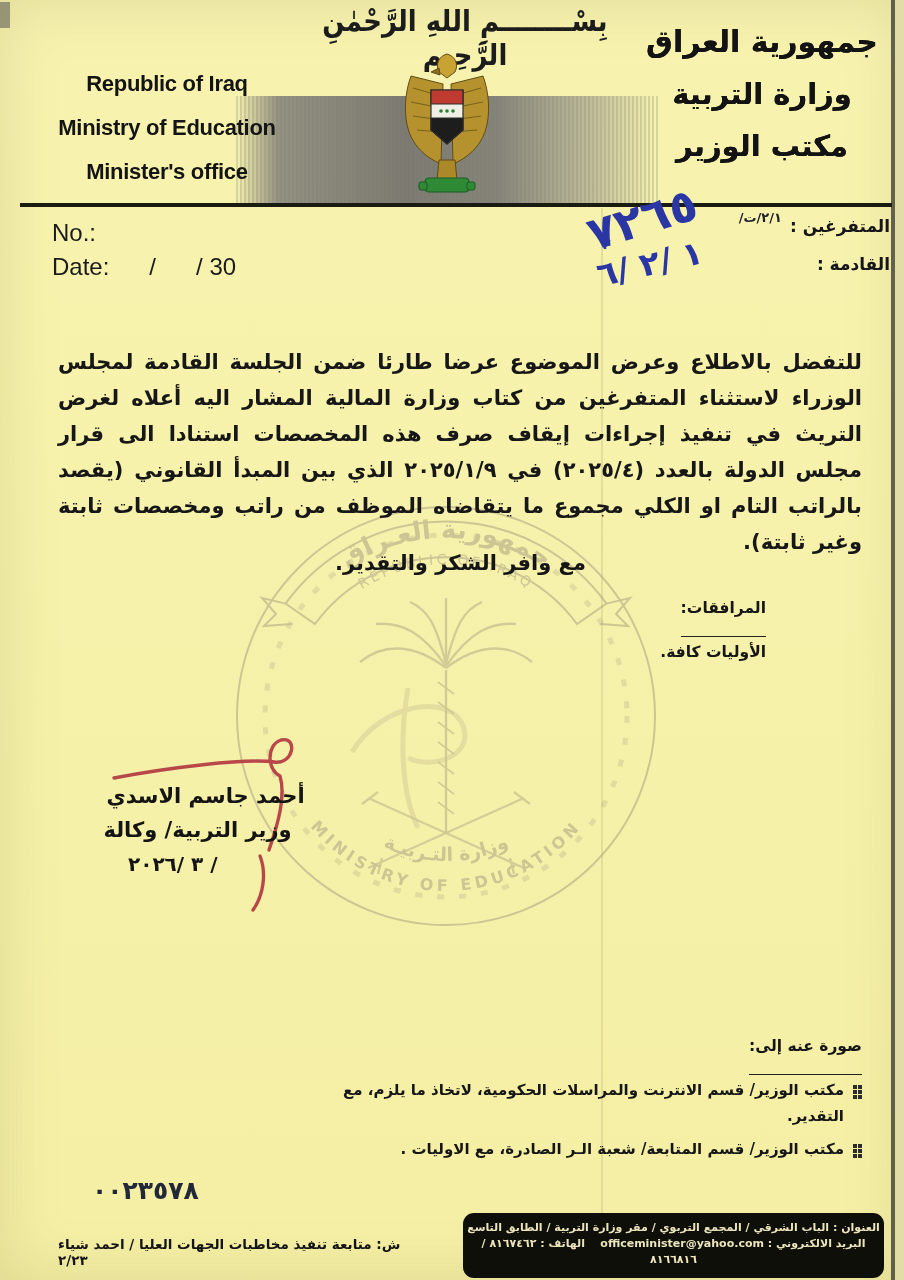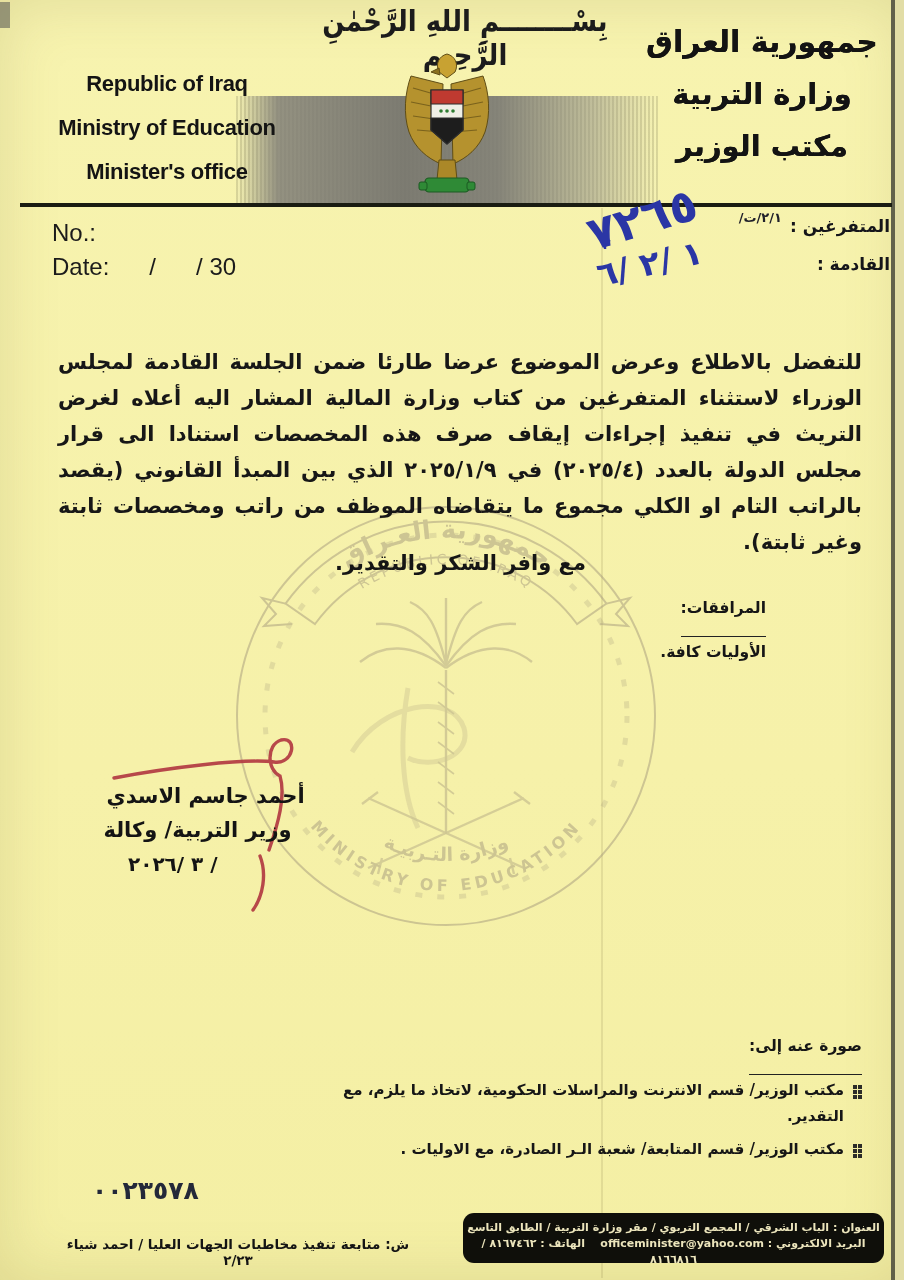--- a/index.html
+++ b/index.html
@@ -201,25 +201,25 @@
           <span></span>
           <span></span>
           <span></span>
         </span>
       <span>مكتب الوزير/ قسم المتابعة/ شعبة الـر الصادرة، مع الاوليات .</span>
     </div>
   </div>
 
   <bdo dir="ltr" class="abs serial" style="left:92px;top:1176px;">٠٠٢٣٥٧٨</bdo>
 
-  <div class="abs footer-bar" style="left:463px;top:1213px;width:421px;height:50px;">
+  <div class="abs footer-bar" style="left:463px;top:1213px;width:421px;height:65px;">
     <div class="ar">العنوان : الباب الشرقي / المجمع التربوي / مقر وزارة التربية / الطابق التاسع</div>
     <div class="ar">
       <span>البريد الالكتروني :</span>
       <span dir="ltr">officeminister@yahoo.com</span>&nbsp;&nbsp;&nbsp;
       <span>الهاتف :</span>
       <span>٨١٦٧٤٦٢ / ٨١٦٦٨١٦</span>
     </div>
   </div>
 
-  <div class="abs ar note" style="left:58px;top:1236px;width:360px;text-align:center;">ش: متابعة تنفيذ مخاطبات الجهات العليا / احمد شياء ٢/٢٣</div>
+  <div class="abs ar note" style="left:58px;top:1236px;width:360px;text-align:left;">ش: متابعة تنفيذ مخاطبات الجهات العليا / احمد شياء ٢/٢٣</div>
 
 </div>
 
 </body></html>

